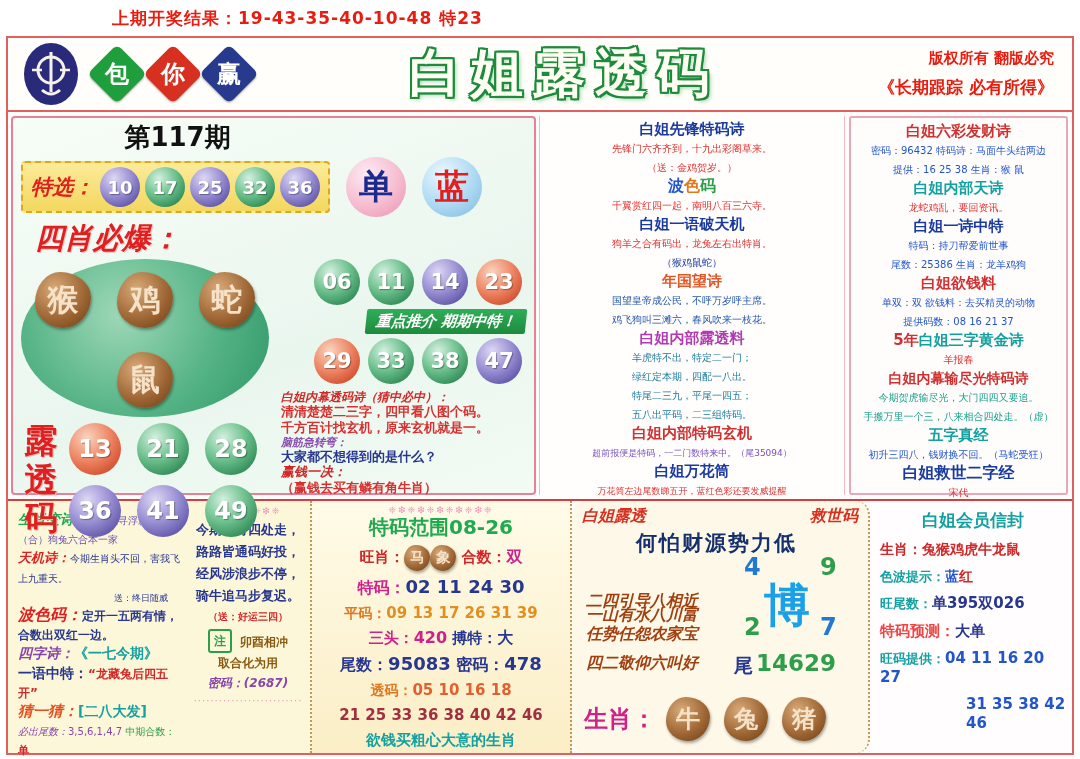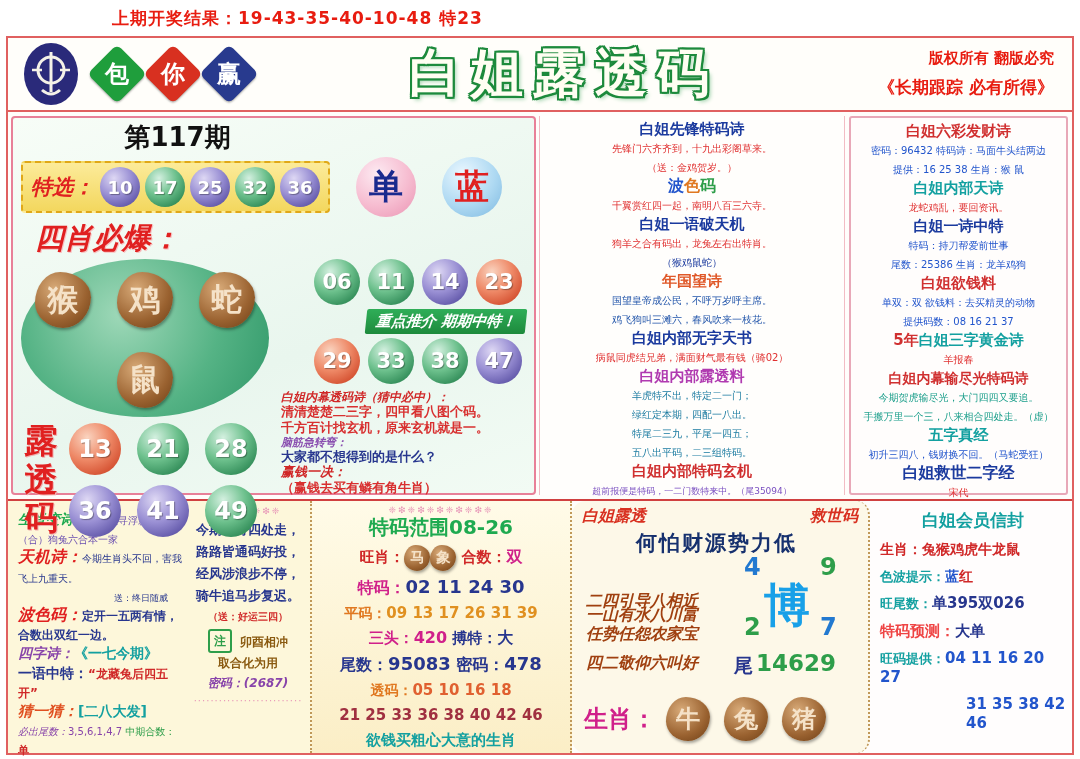--- a/index.html
+++ b/index.html
@@ -26,21 +26,21 @@
                       3px 3px 4px #9ad0a8;}
   .mcopy{display:flex;flex-direction:column;align-items:flex-end;gap:8px;color:#e81c10;
          font-weight:bold;padding-right:4px;}
   .mcopy .c1{font-size:15px;} .mcopy .c2{font-size:17px;}
   
   .main{flex:1;display:flex;min-height:0;}
   .lpanel{width:505px;flex:0 0 auto;margin:4px 3px;border:2px solid #e88098;border-radius:4px;
           background:linear-gradient(160deg,#f7fdf7,#e9f6ee 60%,#f2fbf4);padding:2px 8px 4px 8px;
           position:relative;}
   .issue{text-align:center;width:62%;font-size:26px;font-weight:bold;color:#111;}
-  .texrow{display:flex;align-items:center;gap:26px;margin-top:2px;}
+  .texrow{display:flex;align-items:center;gap:16px;margin-top:2px;}
   .texuan{display:flex;align-items:center;gap:6px;background:linear-gradient(#fceb9a,#f3d75e);
           border:2px dashed #e0a818;border-radius:4px;padding:4px 8px;}
   .texlabel{color:#e02020;font-weight:bold;font-style:italic;font-size:21px;}
   .ball{display:inline-flex;align-items:center;justify-content:center;border-radius:50%;
         color:#fff;font-weight:bold;text-shadow:1px 1px 1px rgba(0,0,0,.35);flex:0 0 auto;}
   .b-purple{background:radial-gradient(circle at 35% 28%,#ded8f4,#9a90d4 45%,#6a60b0 75%,#4a4090);}
   .b-green{background:radial-gradient(circle at 35% 28%,#d4f0e0,#6cc08c 45%,#3a9460 75%,#237a48);}
   .b-red{background:radial-gradient(circle at 35% 28%,#fad4c0,#ee8866 45%,#d85838 75%,#b84024);}
   .b-pink{background:radial-gradient(circle at 35% 28%,#fdeaf2,#f6bcd0 55%,#ea92b2);}
   .b-sky{background:radial-gradient(circle at 35% 28%,#eaf7ff,#aed9f2 55%,#7cb8e0);}
@@ -230,24 +230,20 @@
             <div class="sec-t"><span style="color: rgb(27, 58, 158); font-size: 15px; font-weight: bold;">白姐一语破天机</span></div>
             <div class="sec-l"><span style="color: rgb(224, 48, 48); font-size: 10px;">狗羊之合有码出，龙兔左右出特肖。</span></div>
             <div class="sec-l"><span style="color: rgb(27, 58, 158); font-size: 10px;">（猴鸡鼠蛇）</span></div>
           </div>
           <div>
             <div class="sec-t"><span style="color: rgb(224, 88, 40); font-size: 15px; font-weight: bold;">年国望诗</span></div>
             <div class="sec-l"><span style="color: rgb(34, 85, 170); font-size: 10px;">国望皇帝成公民，不呼万岁呼主席。</span></div>
             <div class="sec-l"><span style="color: rgb(34, 85, 170); font-size: 10px;">鸡飞狗叫三滩六，春风吹来一枝花。</span></div>
           </div>
           <div>
-            <div class="sec-t"><span style="color: rgb(27, 58, 158); font-size: 15px; font-weight: bold;">白姐内部无字天书</span></div>
-            <div class="sec-l"><span style="color: rgb(224, 48, 48); font-size: 10px;">病鼠同虎结兄弟，满面财气最有钱（骑02）</span></div>
-          </div>
-          <div>
             <div class="sec-t"><span style="color: rgb(176, 58, 176); font-size: 15px; font-weight: bold;">白姐内部露透料</span></div>
             <div class="sec-l"><span style="color: rgb(26, 122, 160); font-size: 10px;">羊虎特不出，特定二一门；</span></div>
             <div class="sec-l"><span style="color: rgb(26, 122, 160); font-size: 10px;">绿红定本期，四配一八出。</span></div>
             <div class="sec-l"><span style="color: rgb(26, 122, 160); font-size: 10px;">特尾二三九，平尾一四五；</span></div>
             <div class="sec-l"><span style="color: rgb(26, 122, 160); font-size: 10px;">五八出平码，二三组特码。</span></div>
           </div>
           <div>
             <div class="sec-t"><span style="color: rgb(208, 48, 48); font-size: 15px; font-weight: bold;">白姐内部特码玄机</span></div>
             <div class="sec-l"><span style="color: rgb(122, 79, 192); font-size: 9px;">超前报便是特码，一二门数特来中。（尾35094）</span></div>
           </div>
@@ -307,21 +303,21 @@
           </div>
         </div>
 
     </div>
 
     <div class="bottom">
 
       <div class="pa">
         <div class="pa-left" id="pa-left">
             <div class="parow"><span style="color: rgb(31, 170, 80); font-size: 14px; font-weight: bold; font-style: italic;">生肖变诗：</span><span style="color: rgb(106, 79, 176); font-size: 10px;">真言难寻浮影生（合）狗兔六合本一家</span></div>
-            <div class="parow"><span style="color: rgb(224, 32, 32); font-size: 16px; font-weight: bold; font-style: italic;">天机诗：</span><span style="color: rgb(39, 54, 142); font-size: 10px;">今期生肖头不回，害我飞上九重天。</span></div>
+            <div class="parow"><span style="color: rgb(224, 32, 32); font-size: 13px; font-weight: bold; font-style: italic;">天机诗：</span><span style="color: rgb(39, 54, 142); font-size: 10px;">今期生肖头不回，害我飞上九重天。</span></div>
             <div class="parow" style="padding-left: 96px;"><span style="color: rgb(39, 54, 142); font-size: 9px;">送：终日随威</span></div>
             <div class="parow"><span style="color: rgb(224, 32, 32); font-size: 16px; font-weight: bold; font-style: italic;">波色码：</span><span style="color: rgb(39, 54, 142); font-size: 12px; font-weight: bold;">定开一五两有情，合数出双红一边。</span></div>
             <div class="parow"><span style="color: rgb(136, 68, 170); font-size: 14px; font-weight: bold; font-style: italic;">四字诗：</span><span style="color: rgb(19, 160, 160); font-size: 14px; font-weight: bold;">《一七今期》</span></div>
             <div class="parow"><span style="color: rgb(39, 54, 142); font-size: 14px; font-weight: bold;">一语中特：</span><span style="color: rgb(208, 40, 40); font-size: 12px; font-weight: bold;">“龙藏兔后四五开”</span></div>
             <div class="parow"><span style="color: rgb(224, 80, 32); font-size: 15px; font-weight: bold; font-style: italic;">猜一猜：</span><span style="color: rgb(19, 160, 160); font-size: 14px; font-weight: bold;">[二八大发]</span></div>
             <div class="parow"><span style="color: rgb(136, 68, 170); font-size: 10px; font-style: italic;">必出尾数：</span><span style="color: rgb(136, 68, 170); font-size: 10px;">3,5,6,1,4,7 </span><span style="color: rgb(46, 158, 74); font-size: 10px;">中期合数：</span><span style="color: rgb(208, 40, 40); font-size: 11px; font-weight: bold;">单</span></div>
             <div class="parow"></div>
           </div>
         <div class="pa-right">
           <div class="deco">❈❇❈❇❈❇❈</div>

